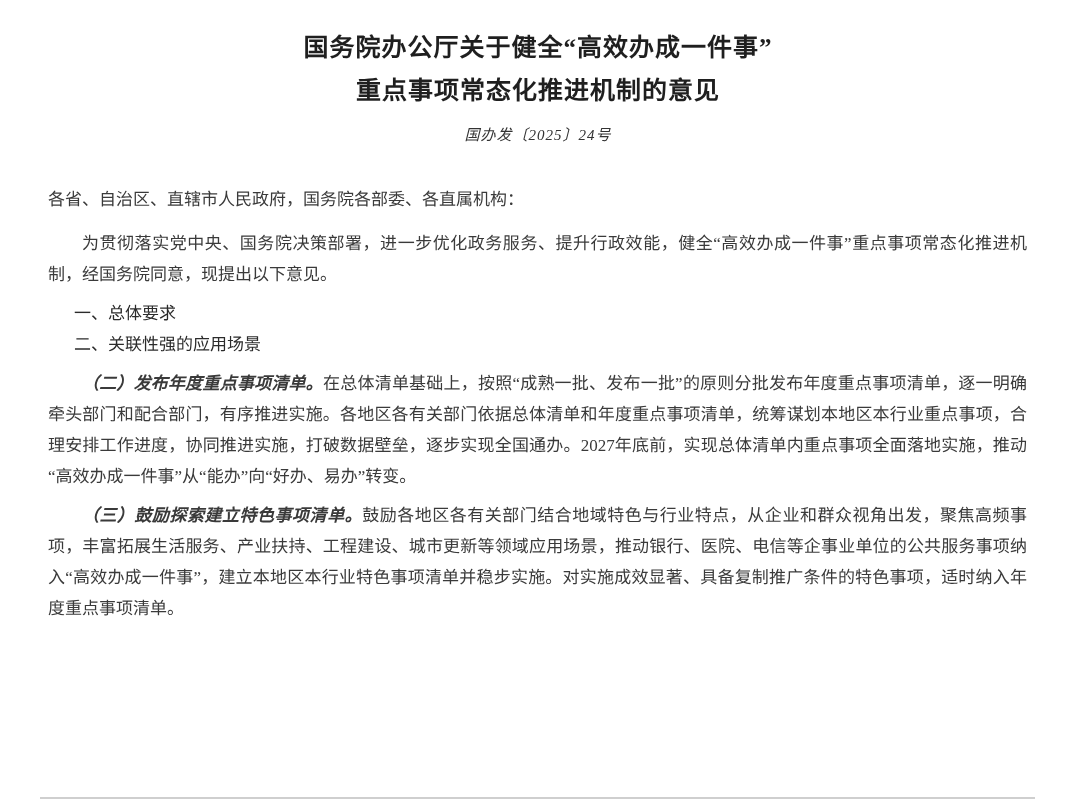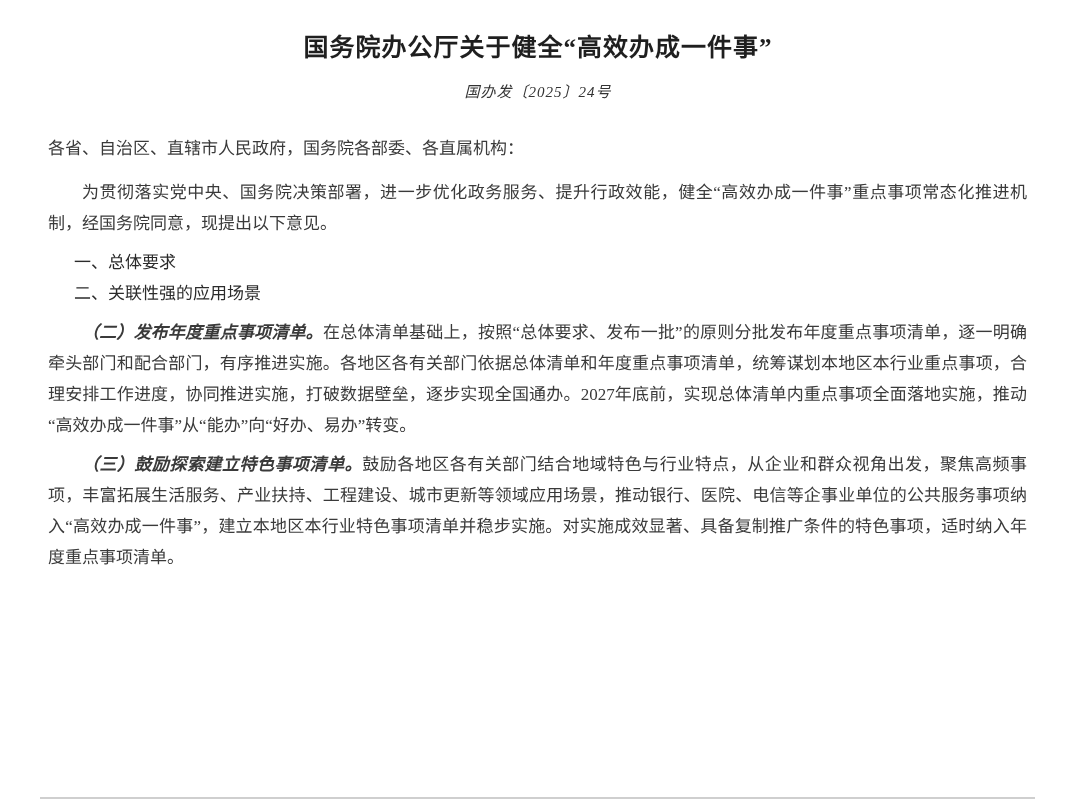--- a/index.html
+++ b/index.html
@@ -22,21 +22,21 @@
   }
   .doc-title-line {
     font-size: 25px;
     font-weight: bold;
     color: #1f1f1f;
     line-height: 43px;
     letter-spacing: 1px;
   }
   .doc-number {
     margin-top: 11px;
-    margin-bottom: 32px;
+    margin-bottom: 40px;
     font-size: 15px;
     font-style: italic;
     color: #333333;
     letter-spacing: 1px;
   }
   .doc-body {
     padding: 0 41px 0 40px;
   }
   .body-para {
     margin: 8px;
@@ -74,36 +74,37 @@
     background: #cfcfcf;
   }
 </style>
 </head>
 <body>
 
 <div class="page">
 
   <div class="doc-header">
     <div class="doc-title-line">国务院办公厅关于健全“高效办成一件事”</div>
+    <div class="doc-title-line">重点事项常态化推进机制的意见</div>
     <div class="doc-number">国办发〔2025〕24号</div>
   </div>
 
   <div class="doc-body">
 
     <p class="body-para salutation">各省、自治区、直辖市人民政府，国务院各部委、各直属机构：</p>
 
     <p class="body-para intro-para">为贯彻落实党中央、国务院决策部署，进一步优化政务服务、提升行政效能，健全“高效办成一件事”重点事项常态化推进机制，经国务院同意，现提出以下意见。</p>
 
     <p class="section-heading">一、总体要求</p>
 
 
     <p class="section-heading">二、关联性强的应用场景</p>
 
 
-    <p class="body-para"><span class="item-lead">（二）发布年度重点事项清单。</span><span>在总体清单基础上，按照“总体要求、发布一批”的原则分批发布年度重点事项清单，逐一明确牵头部门和配合部门，有序推进实施。各地区各有关部门依据总体清单和年度重点事项清单，统筹谋划本地区本行业重点事项，合理安排工作进度，协同推进实施，打破数据壁垒，逐步实现全国通办。2027年底前，实现总体清单内重点事项全面落地实施，推动“高效办成一件事”从“能办”向“好办、易办”转变。</span></p>
+    <p class="body-para"><span class="item-lead">（二）发布年度重点事项清单。</span><span>在总体清单基础上，按照“成熟一批、发布一批”的原则分批发布年度重点事项清单，逐一明确牵头部门和配合部门，有序推进实施。各地区各有关部门依据总体清单和年度重点事项清单，统筹谋划本地区本行业重点事项，合理安排工作进度，协同推进实施，打破数据壁垒，逐步实现全国通办。2027年底前，实现总体清单内重点事项全面落地实施，推动“高效办成一件事”从“能办”向“好办、易办”转变。</span></p>
 
     <p class="body-para"><span class="item-lead">（三）鼓励探索建立特色事项清单。</span><span>鼓励各地区各有关部门结合地域特色与行业特点，从企业和群众视角出发，聚焦高频事项，丰富拓展生活服务、产业扶持、工程建设、城市更新等领域应用场景，推动银行、医院、电信等企事业单位的公共服务事项纳入“高效办成一件事”，建立本地区本行业特色事项清单并稳步实施。对实施成效显著、具备复制推广条件的特色事项，适时纳入年度重点事项清单。</span></p>
 
   </div>
 
   <div class="cutoff-line"></div>
 
 </div>
 
 </body></html>

